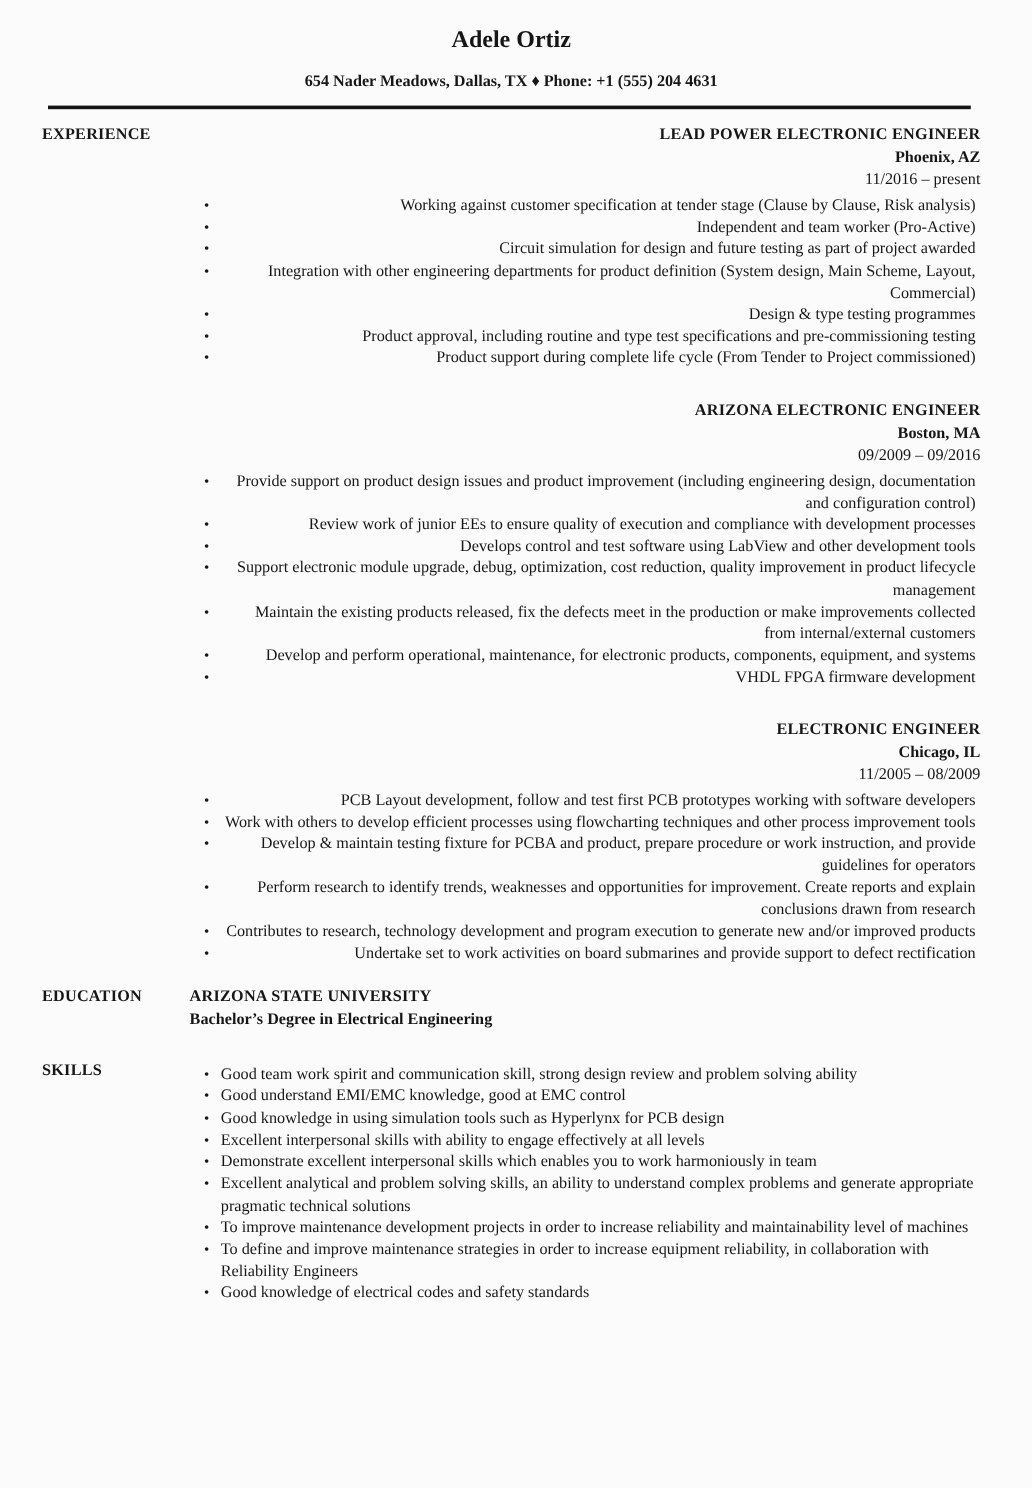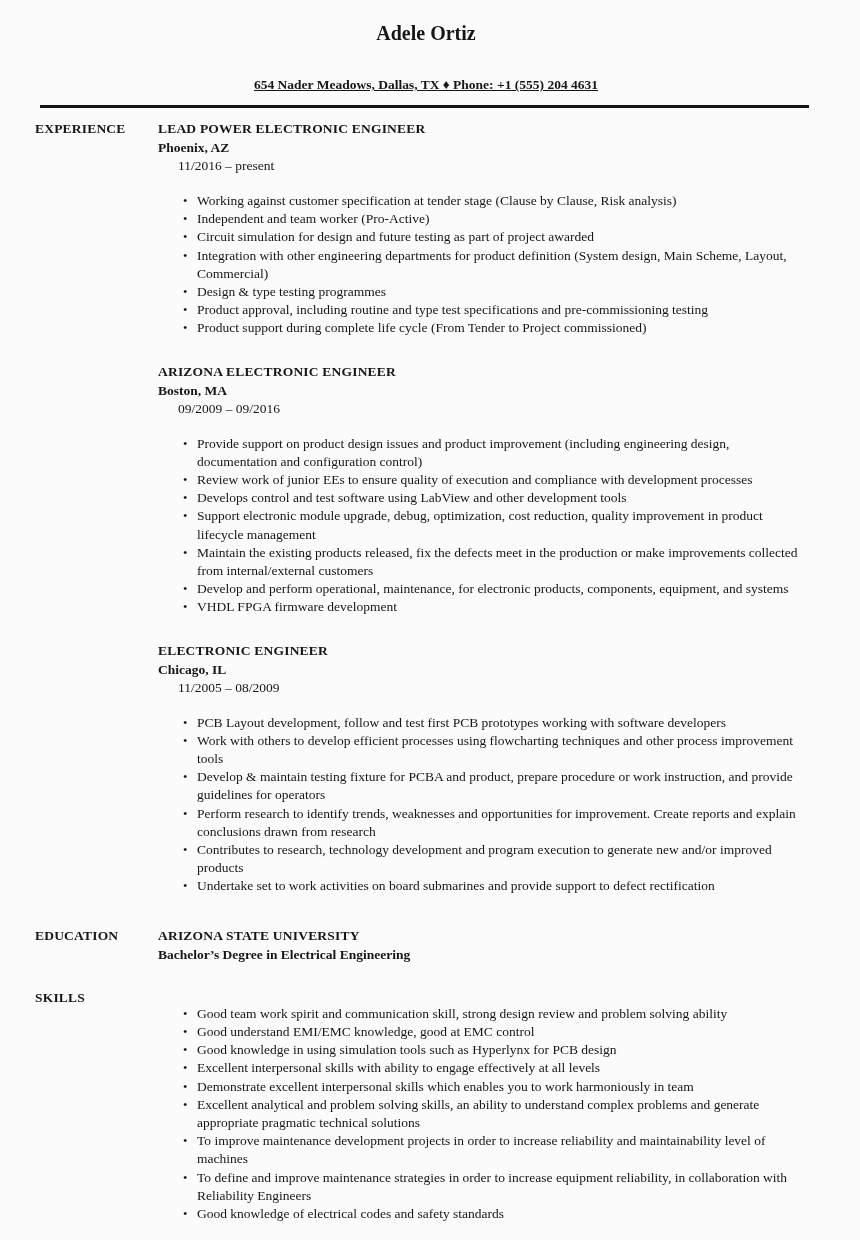--- a/index.html
+++ b/index.html
@@ -22,23 +22,22 @@
   .doc-header { text-align: center; }
   .person-name {
     font-size: 20px;
     font-weight: 700;
     margin: 0;
     line-height: 26px;
   }
   .contact-line {
     font-weight: 700;
     font-size: 13.5px;
-    margin-top: 30px;
+    margin-top: 13px;
     line-height: 18px;
-    text-decoration: underline;
   }
   .header-rule {
     border: none;
     border-top: 3px solid #141414;
     margin: 11px 8px 0 5px;
   }
   .row {
     display: flex;
     align-items: flex-start;
   }
@@ -47,21 +46,21 @@
   .row-skills     { margin-top: 24px; }
   .section-label {
     flex: 0 0 123px;
     width: 123px;
     font-weight: 700;
     font-size: 13.5px;
     line-height: 19px;
     letter-spacing: 0.2px;
   }
   .section-content { flex: 1; min-width: 0; }
-  .job { margin-bottom: 24px; }
+  .job { margin-bottom: 24px; text-align: right; }
   .job:last-child { margin-bottom: 0; }
   .job-title, .school-name {
     font-size: 13.5px;
     font-weight: 700;
     margin: 0;
     line-height: 19px;
     letter-spacing: 0.2px;
   }
   .job-location {
     font-weight: 700;
@@ -70,21 +69,21 @@
   .job-dates {
     line-height: 18px;
     margin-left: 20px;
   }
   .degree-line {
     font-weight: 700;
     line-height: 19px;
   }
   ul.bullet-list {
     list-style: none;
-    margin: 17px;
+    margin: 4px;
     padding: 0;
   }
   ul.bullet-list li {
     position: relative;
     padding-left: 22px;
     line-height: 18.2px;
   }
   ul.bullet-list li::before {
     content: "•";
     position: absolute;

